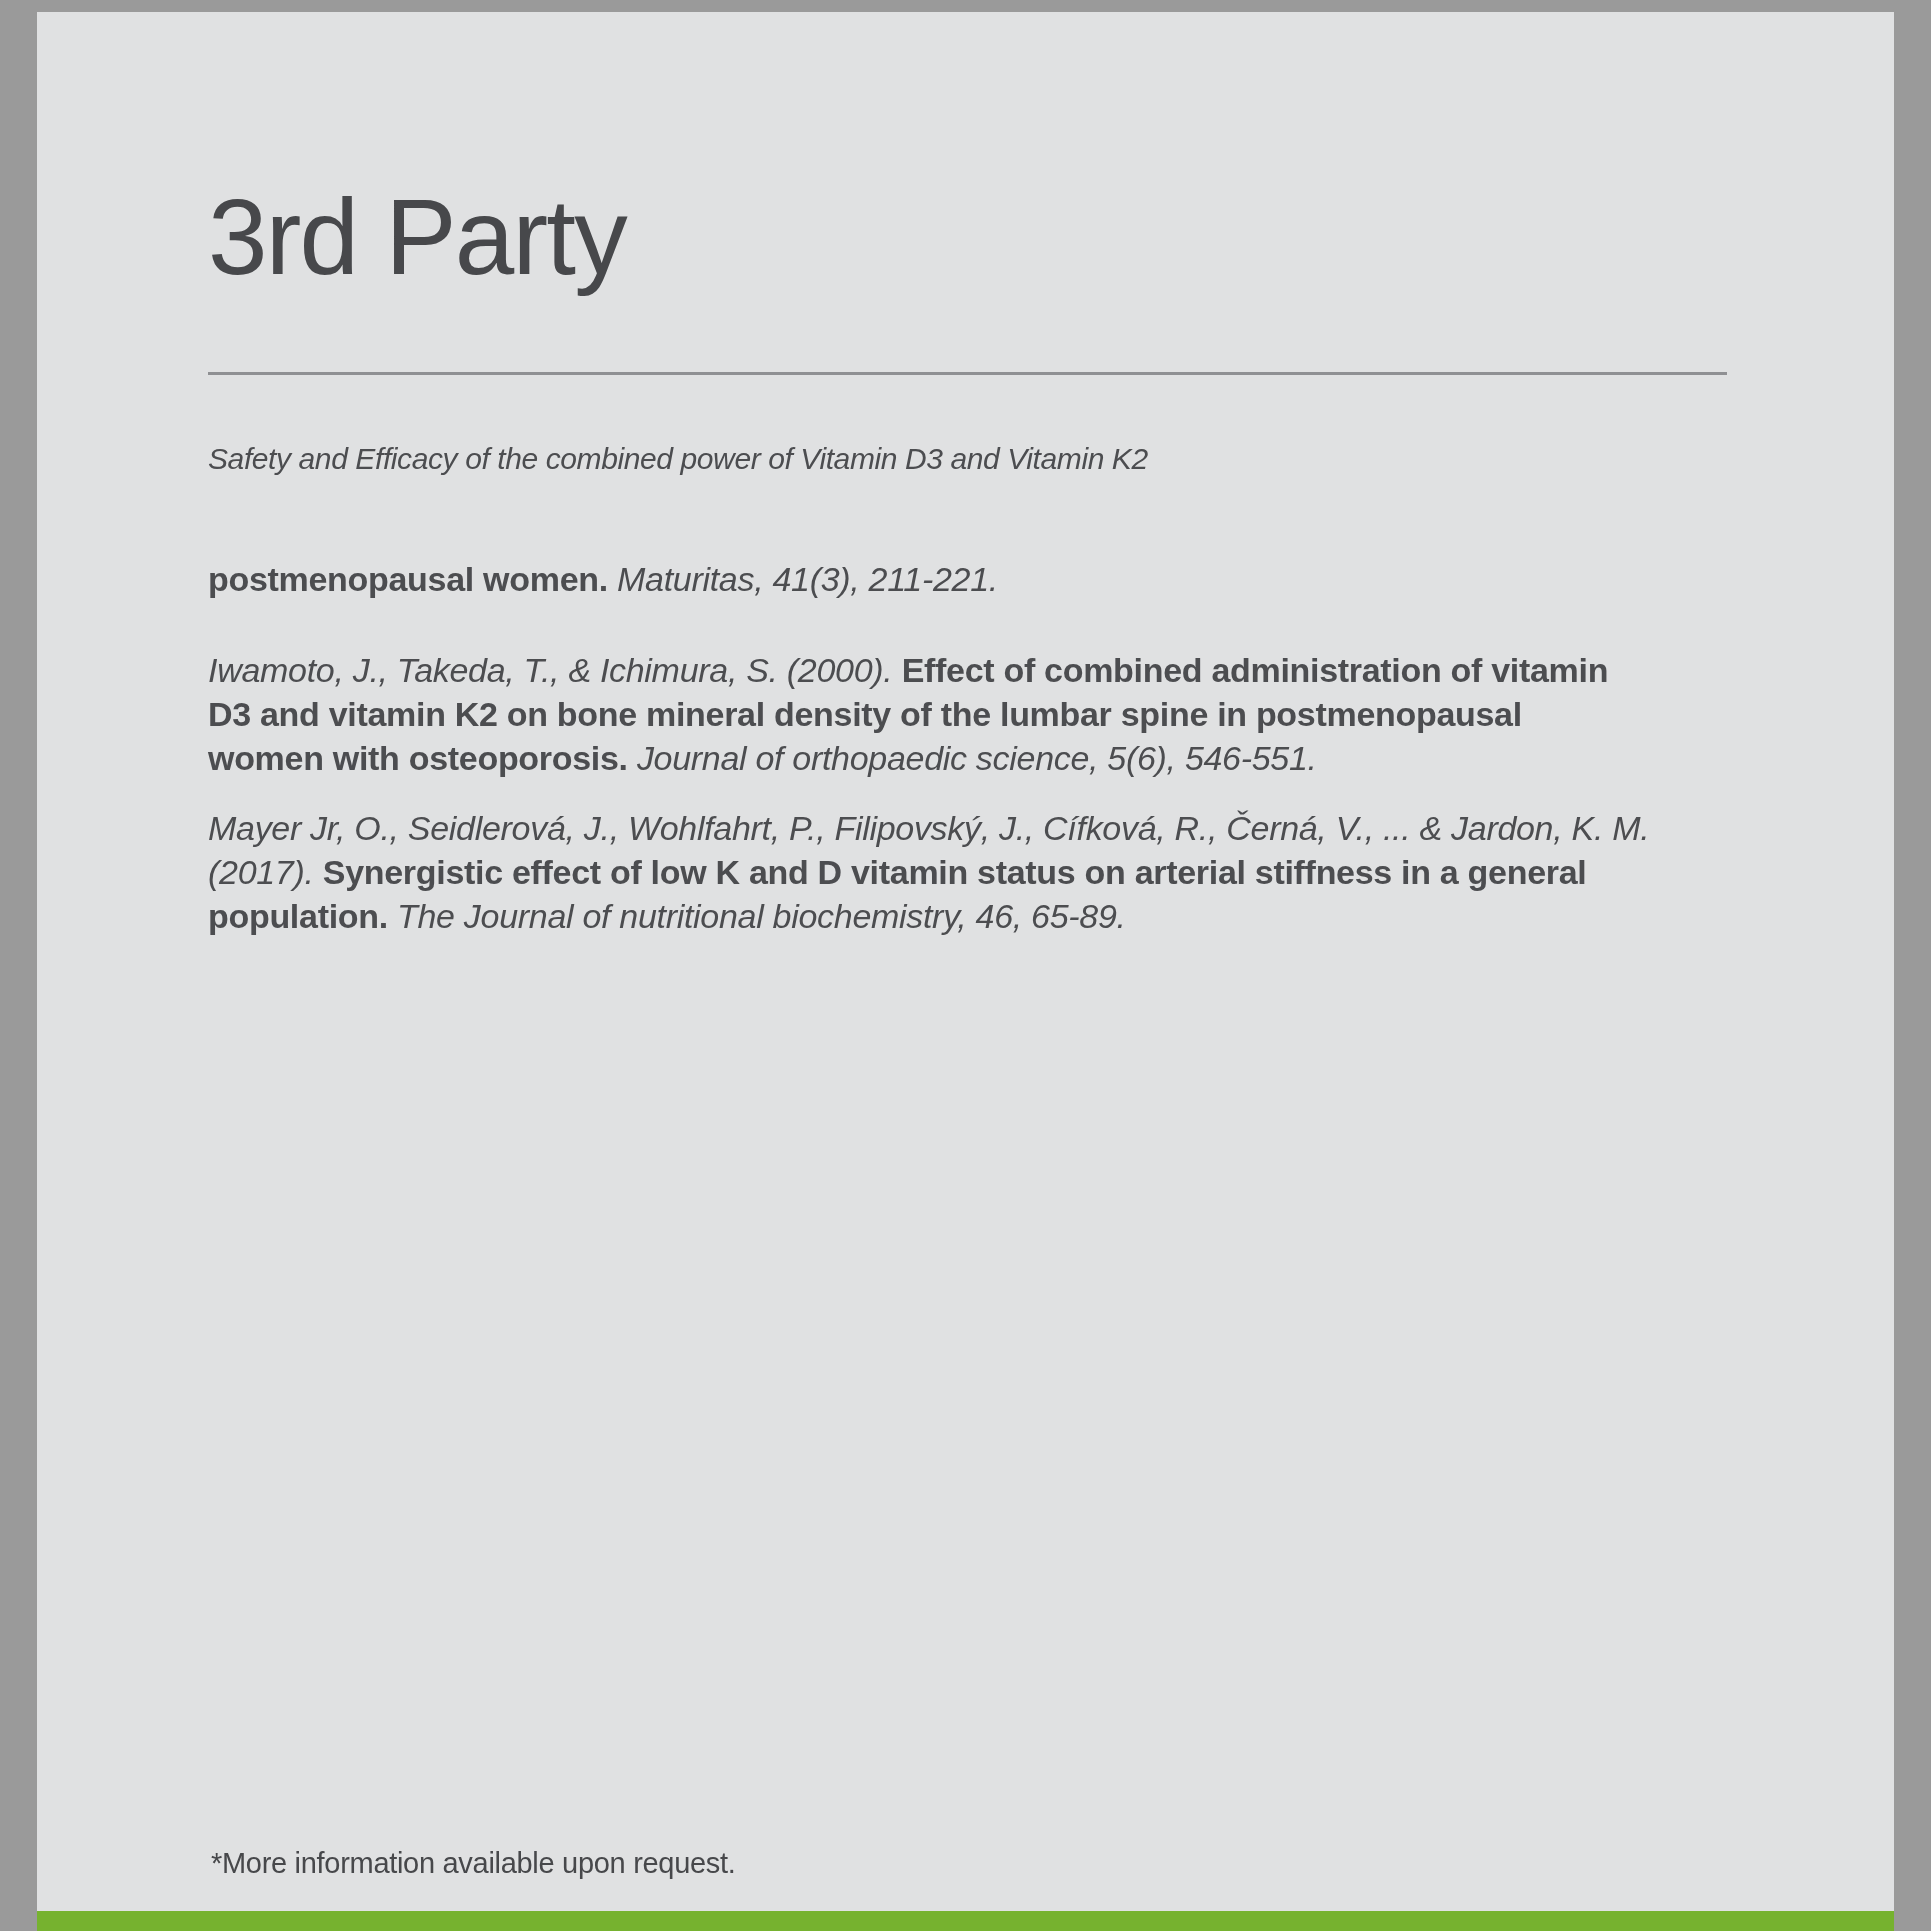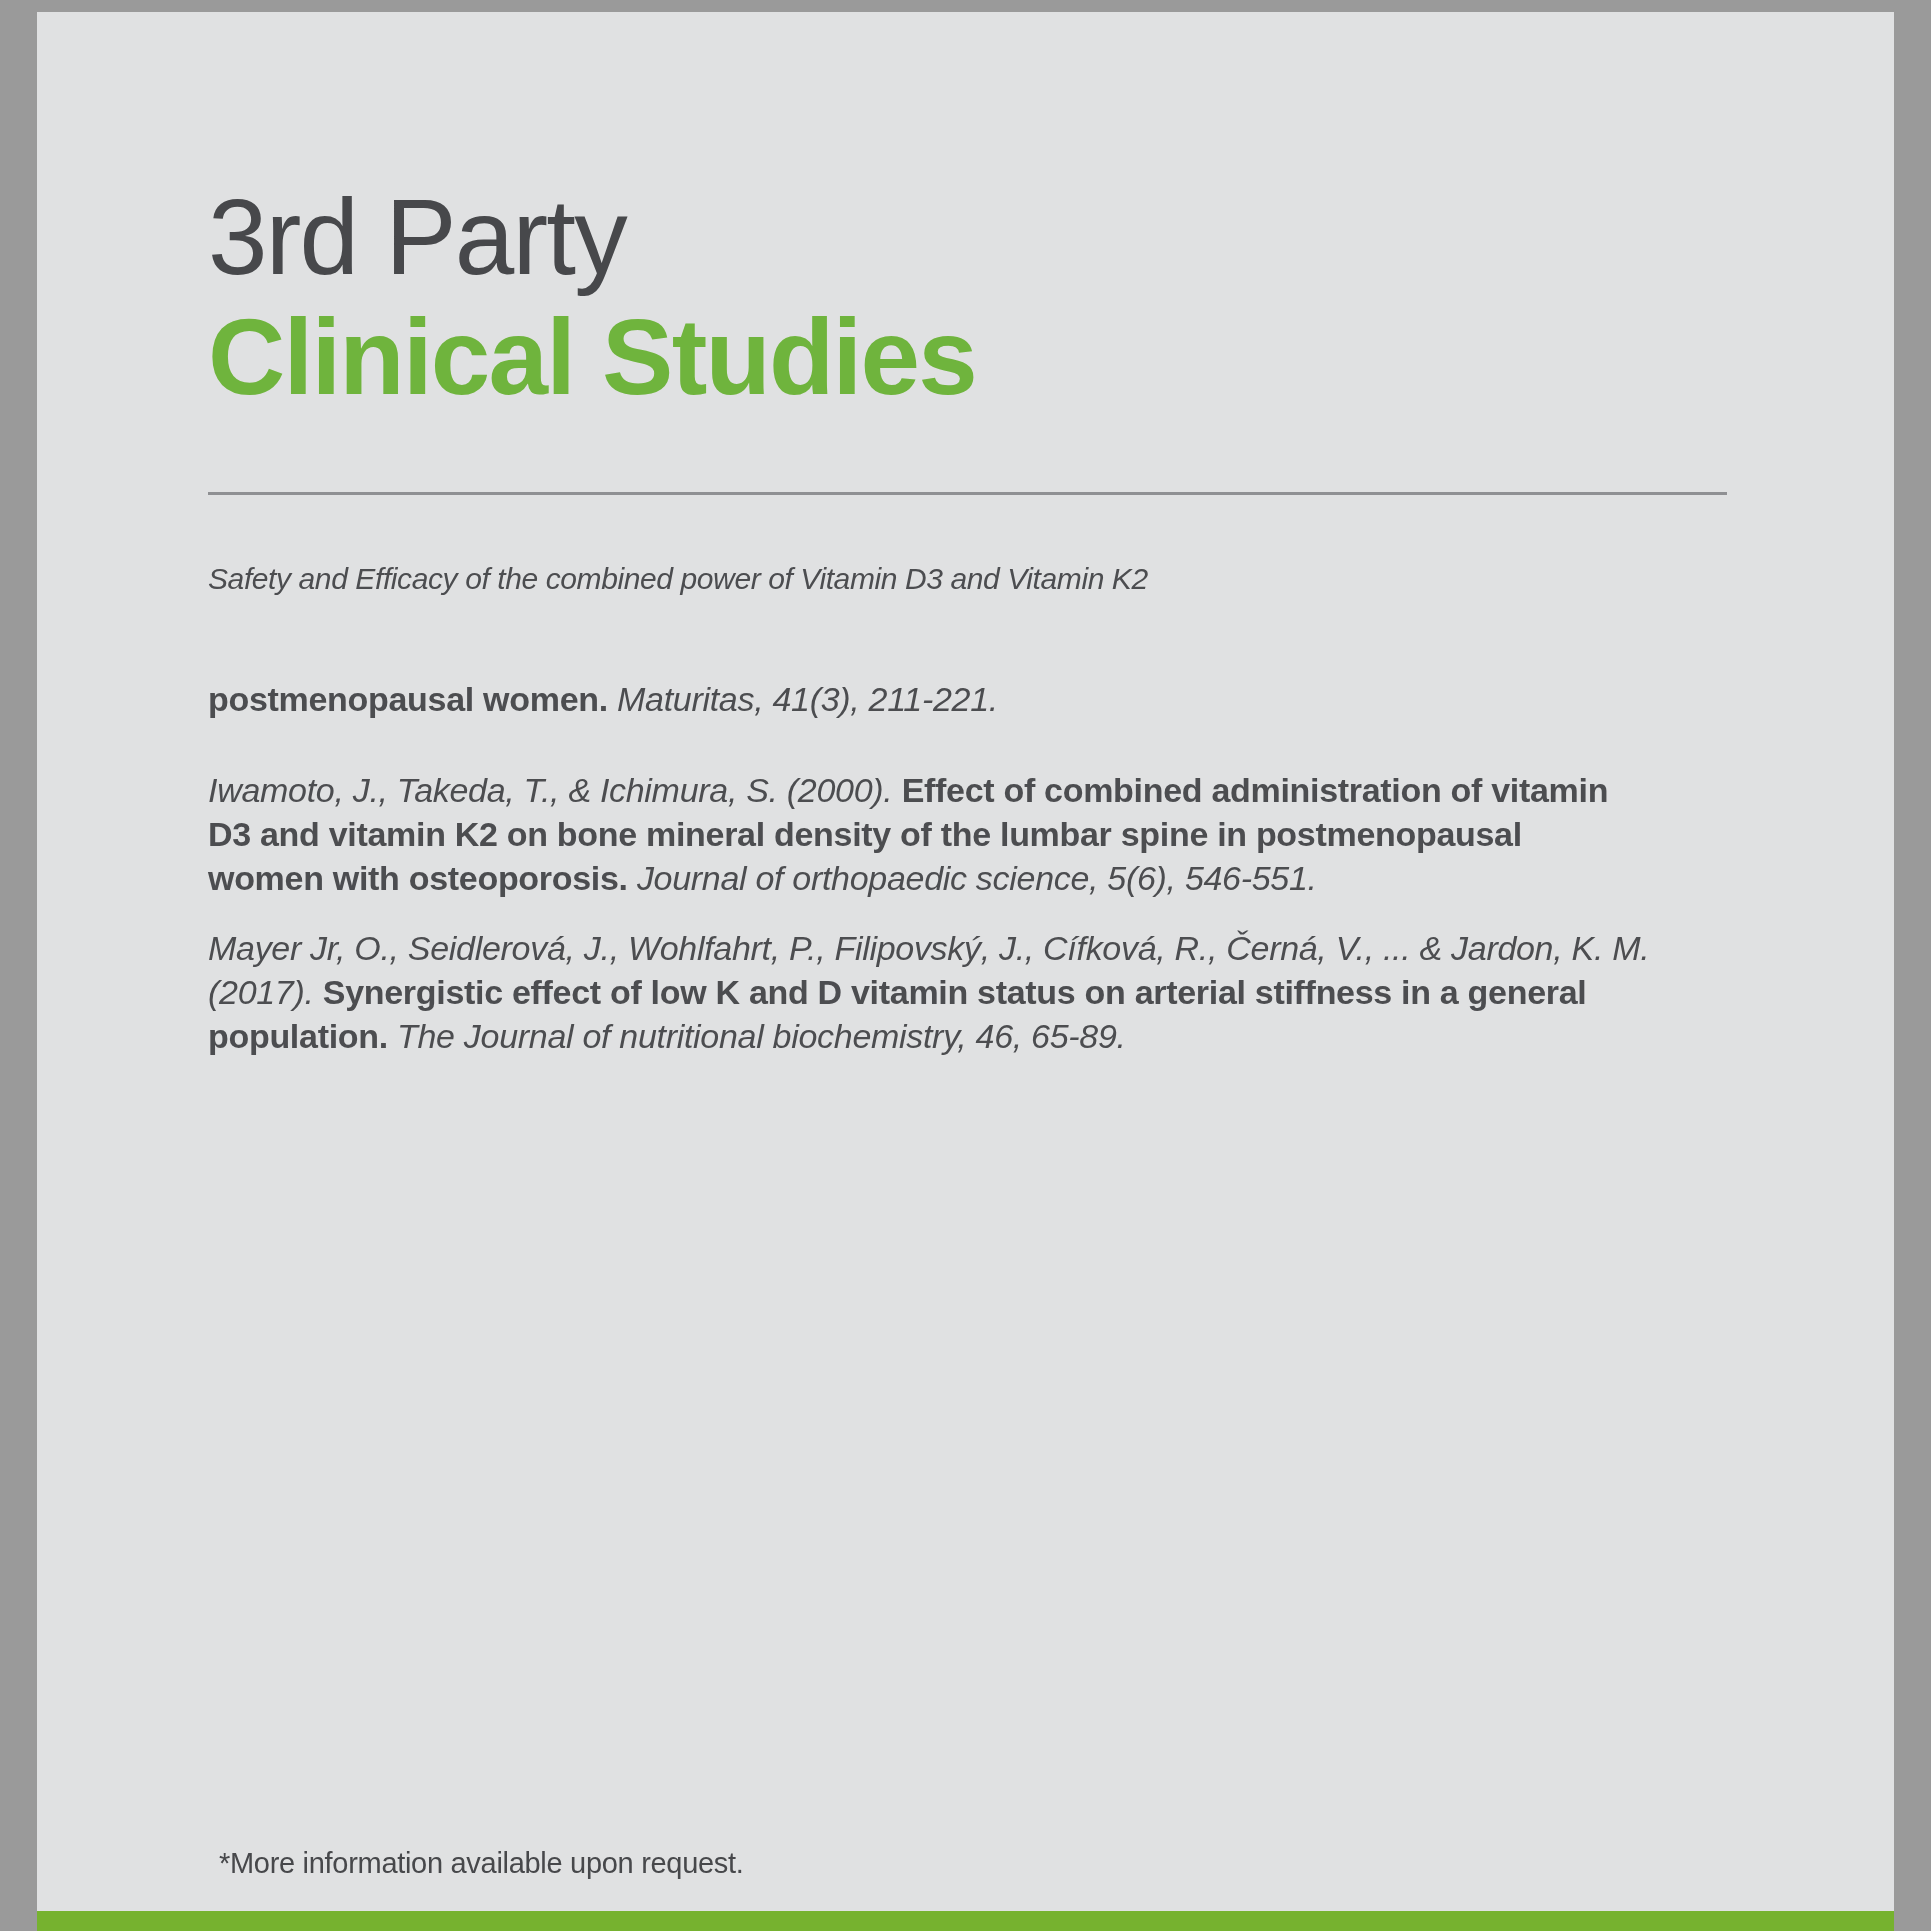--- a/index.html
+++ b/index.html
@@ -65,21 +65,21 @@
   }
   .citations p { margin: 0; }
   .citations p.gap-lg { margin-bottom: 47px; }
   .citations p.gap-sm { margin-bottom: 26px; }
   .citations .line { display: block; white-space: nowrap; }
   .seg-i { font-style: italic; font-weight: 400; }
   .seg-b { font-style: normal; font-weight: 700; }
   
   .footnote {
     position: absolute;
-    left: 182px;
+    left: 174px;
     top: 1835px;
     font-size: 29px;
     letter-spacing: -0.3px;
     color: var(--ink-dark, #47484B);
   }
   .bottom-bar {
     position: absolute;
     left: 0;
     bottom: 0;
     width: 100%;
@@ -88,21 +88,20 @@
   }
 </style>
 </head>
 <body>
 
 <div class="page" style="--bg: #E0E1E2; --accent: #6FB43D; --bar: #76B22F; --ink-dark: #47484B; --ink: #4C4D50;">
   <div class="content">
 
     <h1 class="title">
       <span class="title-top">3rd Party</span>
-      <span class="title-accent">Clinical Studies</span>
     </h1>
 
     <hr class="divider">
 
     <div class="subtitle" id="subtitle-container">
         <span class="line">Safety and Efficacy of the combined power of Vitamin D3 and Vitamin K2</span>
       </div>
 
     <div class="citations" id="citations-container">
         <p class="gap-lg">

